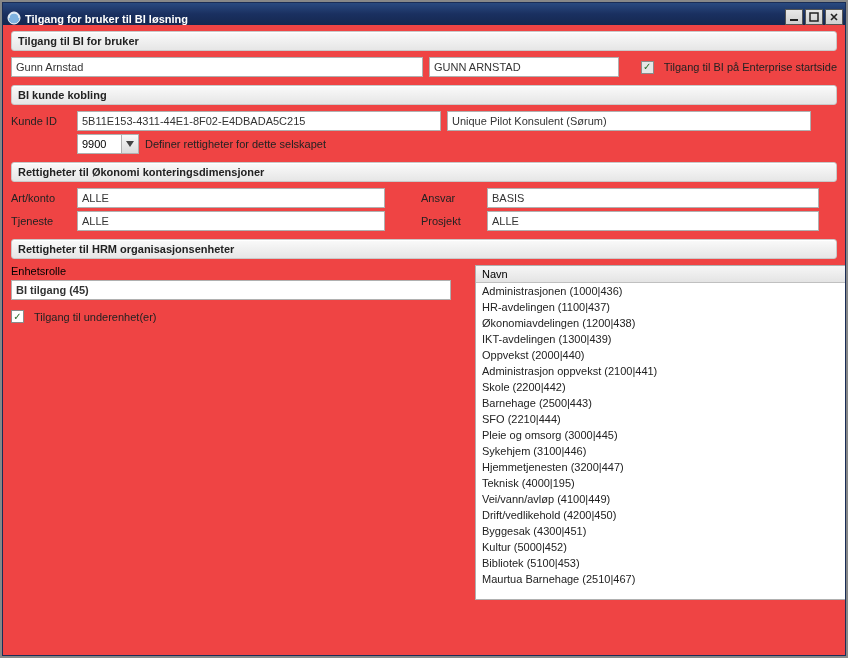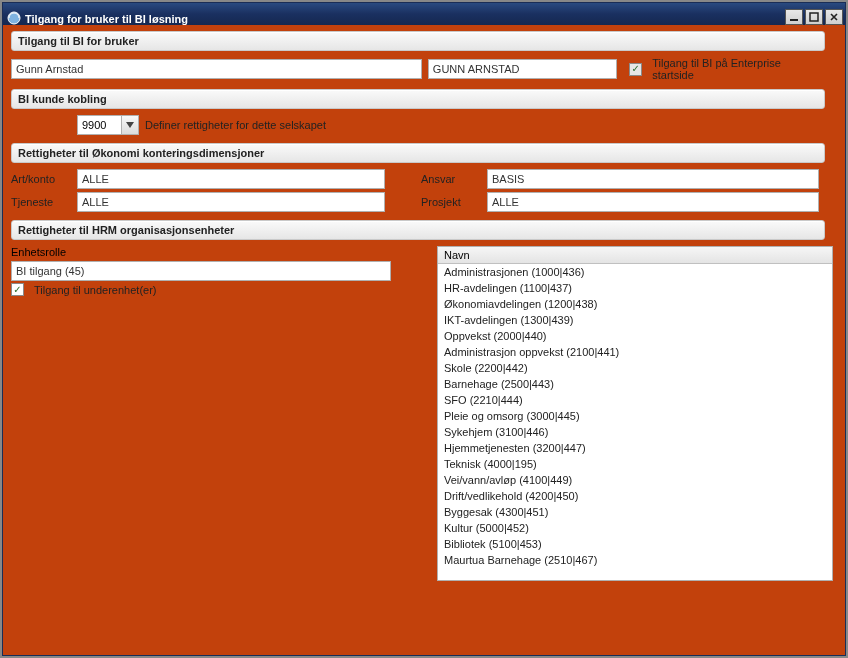--- a/index.html
+++ b/index.html
@@ -37,22 +37,22 @@
     width: 18px; height: 16px;
     background: linear-gradient(to bottom,#e8e8e8,#cfcfcf);
     border: 1px solid #555;
     display:flex;align-items:center;justify-content:center;
     font-family: Arial; font-size:10px; font-weight:bold; color:#222;
     cursor: pointer;
   }
 
   .content {
     flex:1;
-    background: #c2410c;
-    padding: 6px 20px 10px 8px;
+    background: #ef4444;
+    padding: 6px 8px 10px 8px;
     overflow:auto;
   }
 
   .group {
     margin-bottom: 8px;
   }
   .group-header {
     background: linear-gradient(to bottom,#fafafa,#e6e6e6);
     border: 1px solid #c9c9c9;
     border-radius: 3px;
@@ -127,21 +127,21 @@
     padding: 0px 6px;
     height:16px;
     line-height:16px;
     border-bottom: 0;
     font-size:11px;
     color:#222;
     white-space:nowrap;
     cursor:default;
   }
   .two-col {
-    display:flex; gap: 31px;
+    display:flex; gap: 24px;
   }
   .colL { flex:0 0 395px; }
   .colR { flex:1; }
 </style>
 </head>
 <body>
 
 <div class="window">
 
   <div class="titlebar">
@@ -180,20 +180,25 @@
         <input class="textfield" style="width: 190px;" value="GUNN ARNSTAD">
         <div style="flex:1"></div>
         <span class="checkbox checked disabled"></span>
         <span class="label">Tilgang til BI på Enterprise startside</span>
       </div>
     </div>
 
     <div class="group">
       <div class="group-header">BI kunde kobling</div>
       <div class="row">
+        <span class="label" style="width:60px">Kunde ID</span>
+        <input class="textfield" style="width: 364px;" value="5B11E153-4311-44E1-8F02-E4DBADA5C215">
+        <input class="textfield" style="width: 364px;" value="Unique Pilot Konsulent (Sørum)">
+      </div>
+      <div class="row">
         <span style="width:60px"></span>
         <div class="select">
           <input style="width: 44px;" value="9900">
           <div class="arrow">
             <svg viewBox="0 0 8 6">
                 <path d="M0 0 L8 0 L4 6 Z" fill="#444"></path>
               </svg>
           </div>
         </div>
         <span class="label">Definer rettigheter for dette selskapet</span>
@@ -216,22 +221,22 @@
         <span class="label" style="width:60px">Prosjekt</span>
         <input class="textfield" style="width: 332px;" value="ALLE">
       </div>
     </div>
 
     <div class="group">
       <div class="group-header">Rettigheter til HRM organisasjonsenheter</div>
       <div class="two-col">
         <div class="colL">
           <div class="label" style="margin-bottom:3px">Enhetsrolle</div>
-          <input class="textfield" style="width: 380px;" value="BI tilgang (45)">
-          <div class="row" style="margin-top:2px">
+          <input class="textfield" style="width: 440px; font-weight: bold;" value="BI tilgang (45)">
+          <div class="row" style="margin-top:10px">
             <span class="checkbox checked"></span>
             <span class="label">Tilgang til underenhet(er)</span>
           </div>
         </div>
         <div class="colR">
           <div class="org-table">
             <div class="org-head">Navn</div>
             <div class="org-body" id="org-body">
                 <div class="org-row">Administrasjonen (1000|436)</div>
                 <div class="org-row">HR-avdelingen (1100|437)</div>

